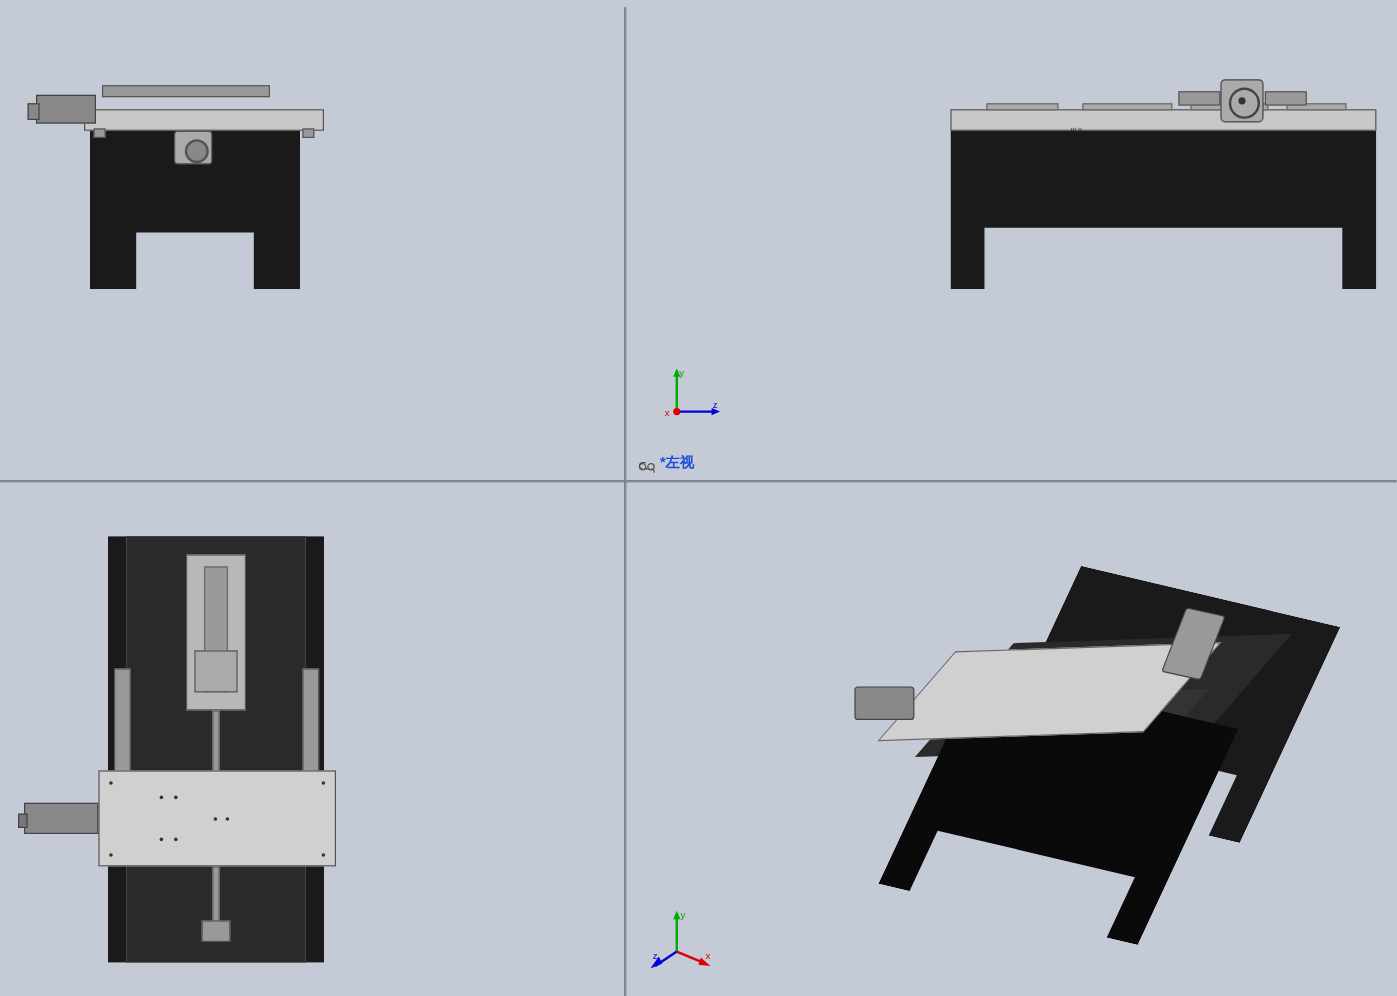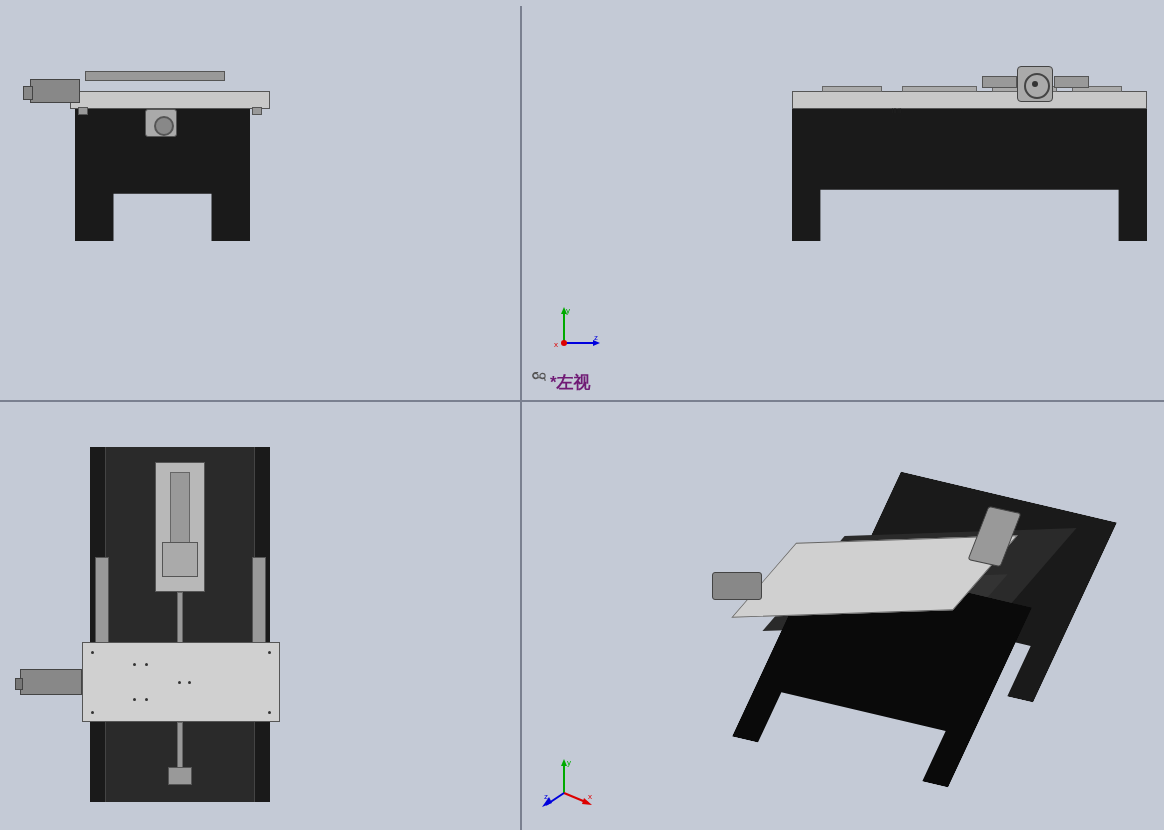--- a/index.html
+++ b/index.html
@@ -70,25 +70,25 @@
     
     .viewport-br {
       border-right: none;
       border-bottom: none;
     }
     
     .view-label {
       position: absolute;
       bottom: 6px;
       left: 10px;
-      font-size: 17px;
+      font-size: 12px;
       font-weight: bold;
-      color: #701a75;
+      color: #1d4ed8;
       display: flex;
-      align-items: flex-start;
+      align-items: flex-end;
       gap: 4px;
     }
     
     .link-icon {
       width: 14px;
       height: 10px;
     }
     
     .axis-triad {
       position: absolute;

